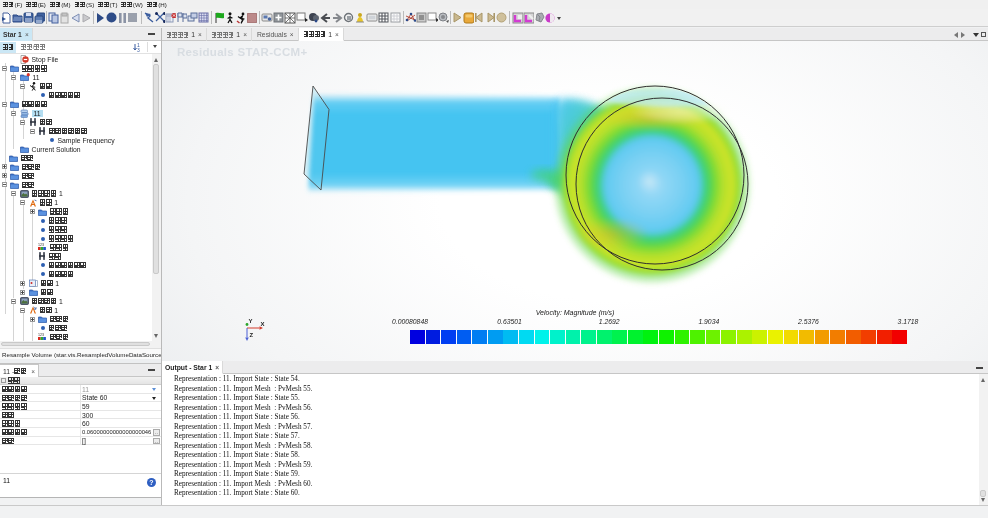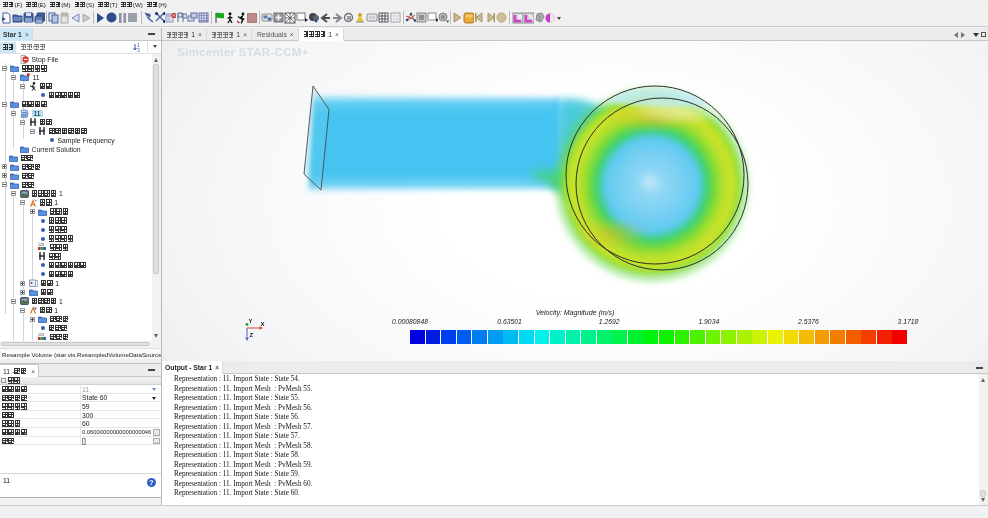--- a/index.html
+++ b/index.html
@@ -753,21 +753,21 @@
  <div class="tab"><span class="cng"><span class="cn"></span><span class="cn"></span><span class="cn"></span><span class="cn"></span></span>&nbsp;1<span class="tclose">×</span></div>
  <div class="tab"><span class="cng"><span class="cn"></span><span class="cn"></span><span class="cn"></span><span class="cn"></span></span>&nbsp;1<span class="tclose">×</span></div>
  <div class="tab" style="color:#555">Residuals<span class="tclose">×</span></div>
  <div class="tab onw" style="border-bottom:1px solid #fff"><span class="cn"></span><span class="cn"></span><span class="cn"></span><span class="cn"></span>&nbsp;1<span class="tclose">×</span></div>
  <div class="abs" style="right:30px;top:4px;width:0;height:0;border:3px solid transparent;border-right:4px solid #777"></div>
  <div class="abs" style="right:20px;top:4px;width:0;height:0;border:3px solid transparent;border-left:4px solid #777"></div>
  <div class="abs" style="right:9px;top:5px;width:0;height:0;border:3.5px solid transparent;border-top:4.5px solid #333"></div>
  <div class="abs" style="right:2px;top:4px;width:5px;height:5px;border:1px solid #555"></div>
 </div>
 <div id="viewport" class="abs">
- <div id="watermark" class="abs">Simcenter STAR-CCM+</div>
+ <div id="watermark" class="abs">Residuals STAR-CCM+</div>
  <svg class="abs" width="826" height="320" style="left:0;top:0">
   <defs>
    <filter id="b2" x="-30%" y="-30%" width="160%" height="160%">
           <feGaussianBlur stdDeviation="2.2"></feGaussianBlur>
         </filter>
    <filter id="b4" x="-40%" y="-40%" width="180%" height="180%">
           <feGaussianBlur stdDeviation="4"></feGaussianBlur>
         </filter>
    <linearGradient id="duct" x1="0" y1="0" x2="0" y2="1">
     <stop offset="0" stop-color="#4ec7f2" stop-opacity="0"></stop>

